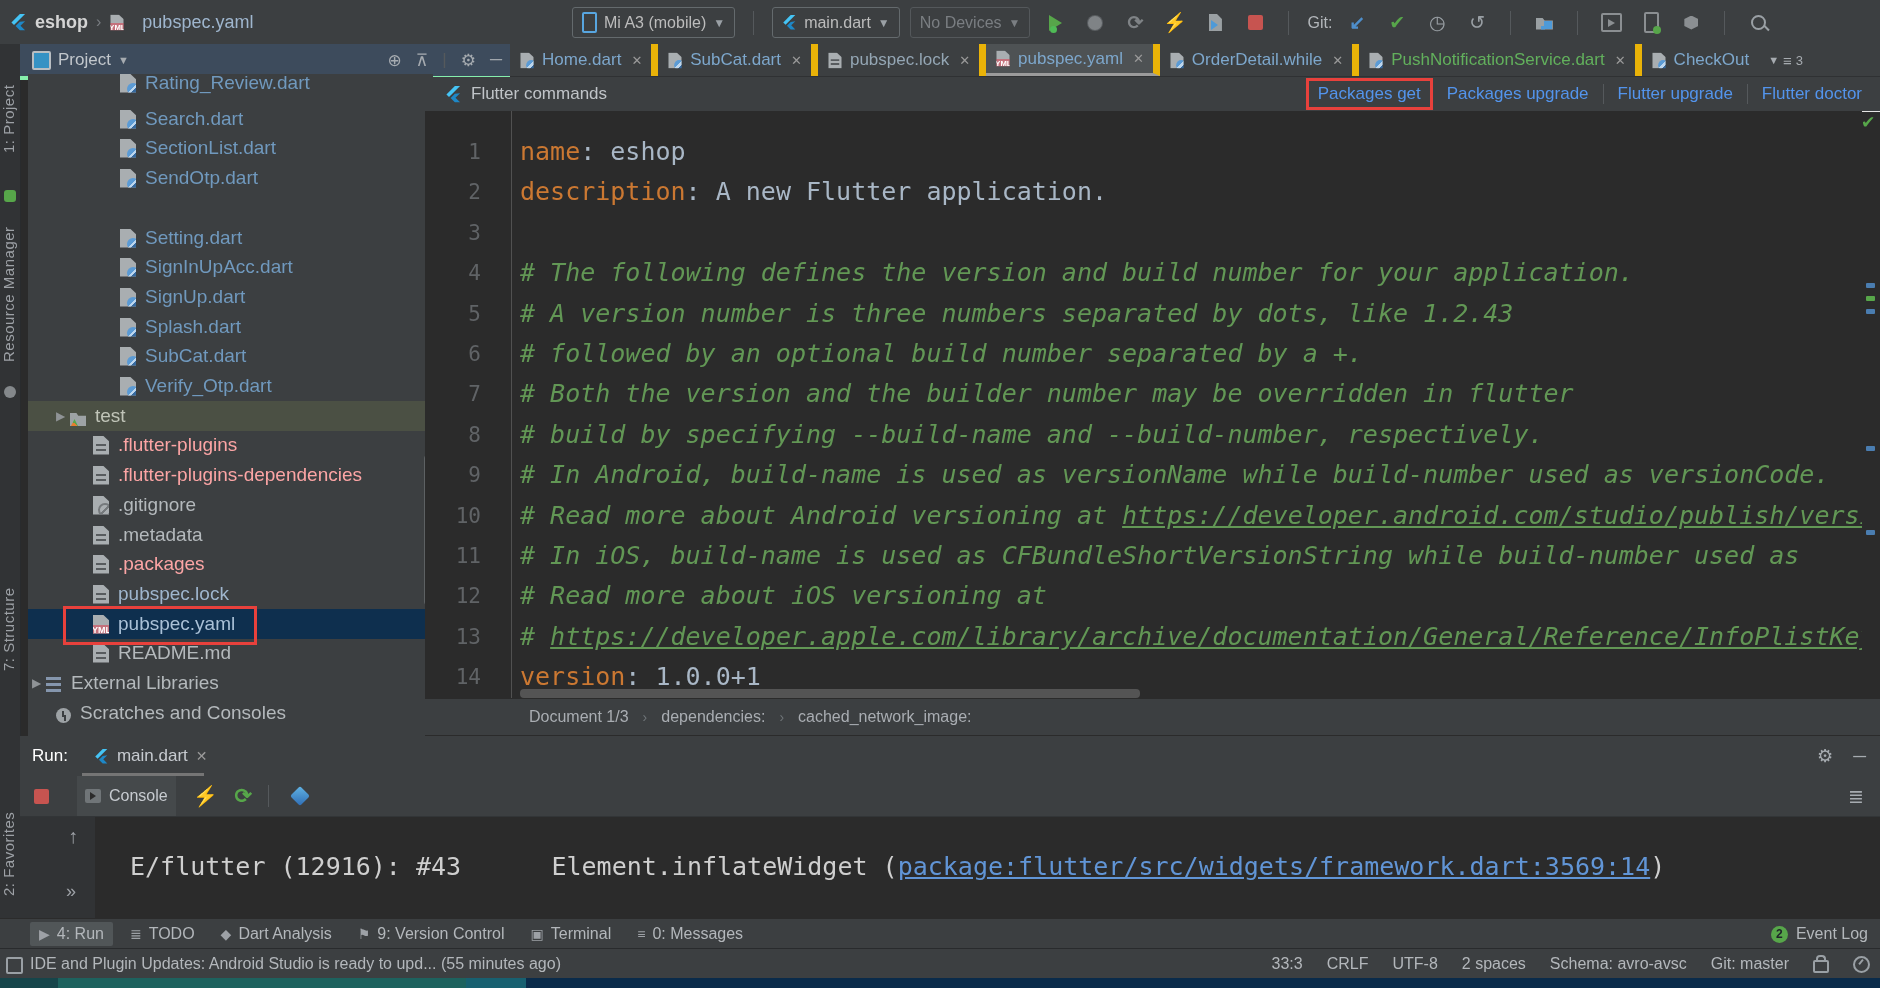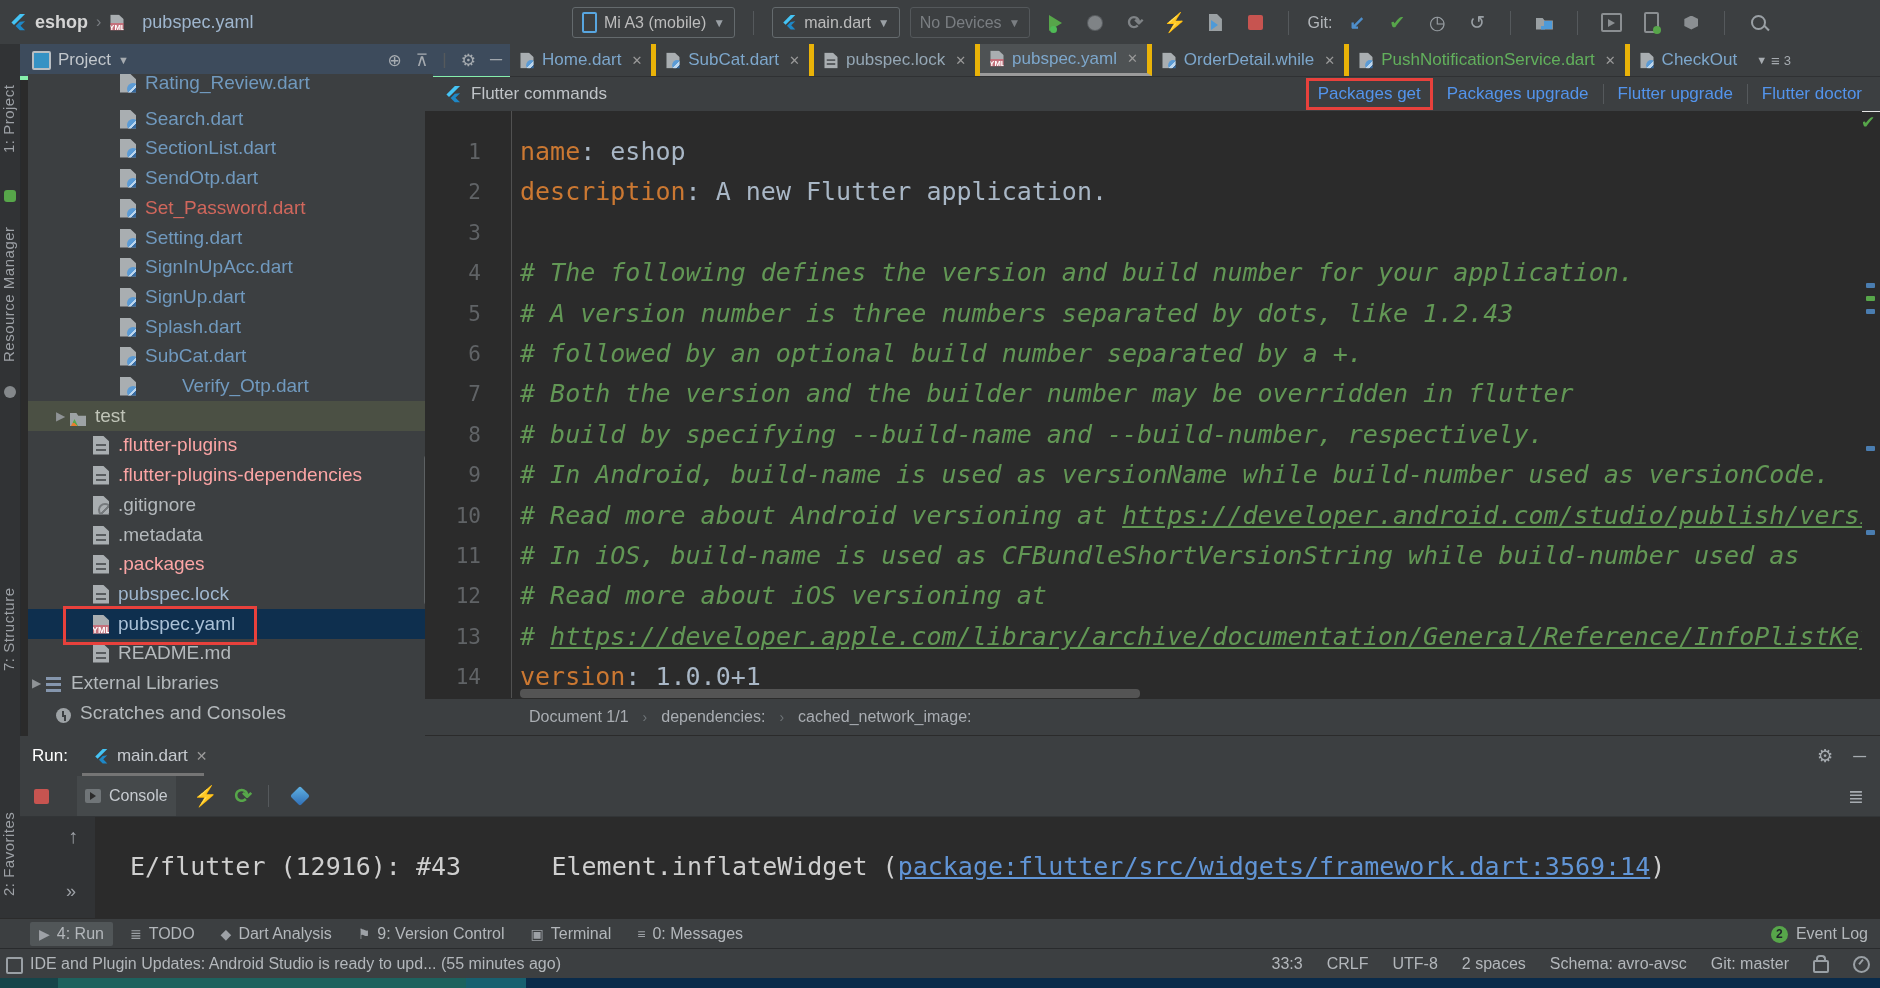--- a/index.html
+++ b/index.html
@@ -74,21 +74,21 @@
   .icscratch::after{content:"";position:absolute;left:6px;top:3px;width:2px;height:6px;background:#3c3f41;box-shadow:2px 4px 0 #3c3f41;}
   .c-dart{color:#7099be;} .c-red{color:#d1675c;} .c-olive{color:#fca5a5;} .c-grey{color:#b4b9bc;}
   .c-lblue{color:#9fb6ce;} .c-sel{color:#aac1d7;} .c-test{color:#c0c4b8;}
   .row-test{background:#4b5044;}
   .row-sel{background:#0e2f4e;}
   .redbox{position:absolute;border:3px solid #e8413c;pointer-events:none;}
   .tree-scroll{position:absolute;right:2px;top:381px;width:7px;height:150px;background:#5d6163;border-radius:4px;}
 
   
   .tabbar{left:510px;top:44px;width:1370px;height:32px;background:#3c3f41;display:flex;align-items:stretch;border-bottom:1px solid #2f3133;}
-  .tab{display:flex;align-items:center;padding:0 9px;font-size:17px;gap:7px;border-right:5px solid #eab308;color:#7da7cc;cursor:pointer;}
+  .tab{display:flex;align-items:center;padding:0 9px;font-size:17px;gap:7px;border-right:7px solid #eab308;color:#7da7cc;cursor:pointer;}
   .tab .x{color:#9a9a9a;font-size:13px;margin-left:3px;}
   .tab.active{background:#4e5254;border-bottom:3px solid #9b9b9b;}
   .tab .ic{margin-right:0;transform:scale(0.85);}
   .tab-lock{color:#94a6b4;}
   .tab-added{color:#62b05c;}
   .tab-extra{margin-left:4px;gap:4px;color:#a6abb0;font-size:15px;padding:0 6px;}
 
   
   .flbar{left:425px;top:77px;width:1455px;height:34px;background:#3c3f41;border-bottom:1px solid #e5e5e5;font-size:17px;}
   .flbar .ttl{margin-left:20px;gap:9px;color:#c0c4c8;}
@@ -286,45 +286,41 @@
     <span class="c-dart">Search.dart</span>
   </div>
   <div class="trow" style="top:59px;padding-left:92px;">
     <span class="ic icdoc icdart"></span>
     <span class="c-dart">SectionList.dart</span>
   </div>
   <div class="trow" style="top:89px;padding-left:92px;">
     <span class="ic icdoc icdart"></span>
     <span class="c-dart">SendOtp.dart</span>
   </div>
-  <div class="trow" style="top:119px;padding-left:92px;">
-    <span class="ic icdoc icdart"></span>
-    <span class="c-red">Set_Password.dart</span>
-  </div>
   <div class="trow" style="top:149px;padding-left:92px;">
     <span class="ic icdoc icdart"></span>
     <span class="c-dart">Setting.dart</span>
   </div>
   <div class="trow" style="top:178px;padding-left:92px;">
     <span class="ic icdoc icdart"></span>
     <span class="c-dart">SignInUpAcc.dart</span>
   </div>
   <div class="trow" style="top:208px;padding-left:92px;">
     <span class="ic icdoc icdart"></span>
     <span class="c-dart">SignUp.dart</span>
   </div>
   <div class="trow" style="top:238px;padding-left:92px;">
     <span class="ic icdoc icdart"></span>
     <span class="c-dart">Splash.dart</span>
   </div>
   <div class="trow" style="top:267px;padding-left:92px;">
     <span class="ic icdoc icdart"></span>
     <span class="c-dart">SubCat.dart</span>
   </div>
-  <div class="trow" style="top:297px;padding-left:92px;gap:37px;">
+  <div class="trow" style="top:297px;padding-left:92px;">
     <span class="ic icdoc icdart"></span>
     <span class="c-dart">Verify_Otp.dart</span>
   </div>
   <div class="trow row-test" style="top:327px;padding-left:28px;">
     <span class="arrow">▶</span>
     <span class="ic icfolder test"></span>
     <span class="c-test">test</span>
   </div>
   <div class="trow" style="top:356px;padding-left:65px;">
     <span class="ic icdoc lines"></span>
@@ -467,21 +463,21 @@
 </div>
 <div class="abs hscroll"></div>
 <span class="abs stripe-check">✔</span>
 <div class="mark" style="top:283px;background:#4a7db0;"></div>
 <div class="mark" style="top:296px;background:#57a64a;"></div>
 <div class="mark" style="top:309px;background:#4a7db0;"></div>
 <div class="mark" style="top:446px;background:#4a7db0;"></div>
 <div class="mark" style="top:530px;background:#4a7db0;"></div>
 
 <div class="abs flex bcrumb">
-  <span style="margin-left:100px;" class="item">Document 1/1</span>
+  <span style="margin-left:100px;" class="item">Document 1/3</span>
   <span class="sep">›</span>
   <span class="item">dependencies:</span>
   <span class="sep">›</span>
   <span class="item">cached_network_image:</span>
 </div>
 
 <div class="abs runpanel">
   <div class="flex run-hdr">
     <span class="lbl">Run:</span>
     <div class="flex run-tab">

